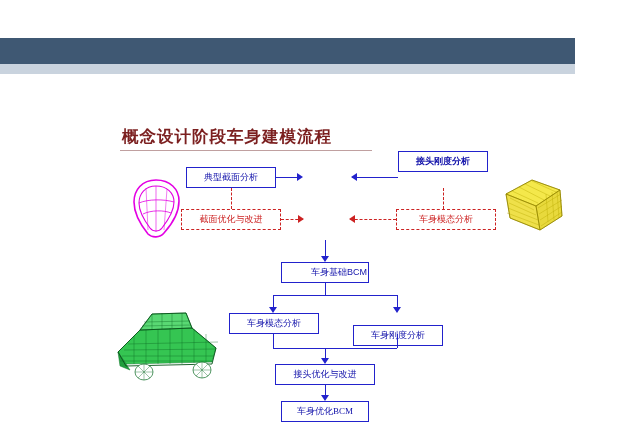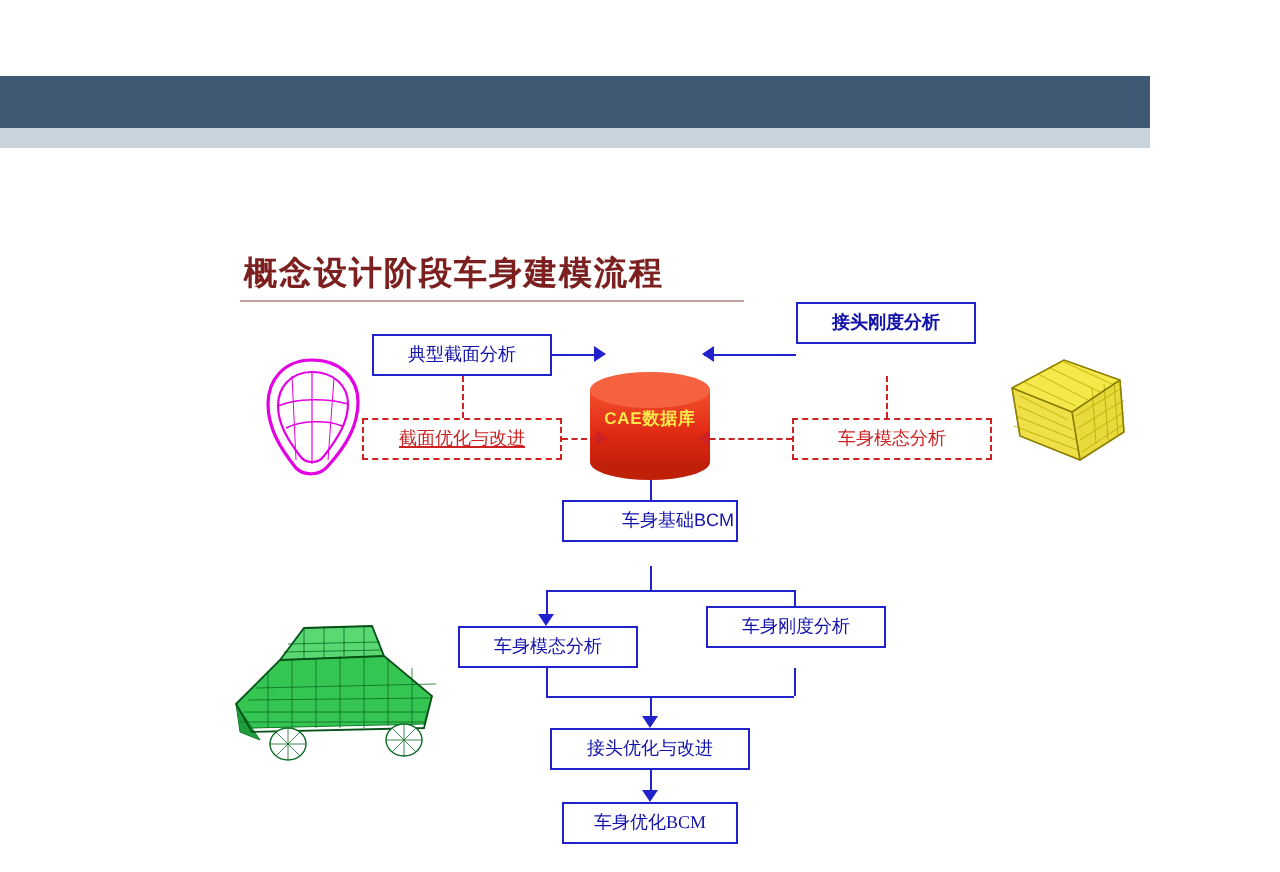--- a/index.html
+++ b/index.html
@@ -237,69 +237,63 @@
   </svg>
 
   <div class="box box-solid" style="left:186px; top:167px; width:90px; height:21px;">
     <span>典型截面分析</span>
   </div>
 
   <div class="box box-solid" style="left:398px; top:151px; width:90px; height:21px;font-weight:bold;">
     <span>接头刚度分析</span>
   </div>
 
-  <div class="box box-dashed" style="left:181px; top:209px; width:100px; height:21px;text-decoration:underline;">
+  <div class="box box-dashed" style="left:181px; top:209px; width:100px; height:21px;">
     <span>截面优化与改进</span>
   </div>
 
   <div class="box box-dashed" style="left:396px; top:209px; width:100px; height:21px;">
     <span>车身模态分析</span>
   </div>
 
-  <div class="db">
-    <div class="db-bot"></div>
-    <div class="db-body"></div>
-    <div class="db-top"></div>
-    <div class="db-label">CAE数据库</div>
-  </div>
 
   <div class="line line-h" style="left:276px; top:177px; width:24px;"></div>
   <div class="arrow-right" style="left:297px; top:173px;"></div>
 
   <div class="line line-h" style="left:352px; top:177px; width:46px;"></div>
   <div class="arrow-left" style="left:351px; top:173px;"></div>
 
   <div class="line-dash-v" style="left:231px; top:188px; height:21px;"></div>
   <div class="line-dash-v" style="left:443px; top:188px; height:21px;"></div>
 
   <div class="line-dash-h" style="left:281px; top:219px; width:22px;"></div>
   <div class="arrow-right-red" style="left:298px; top:215px;"></div>
 
   <div class="line-dash-h" style="left:350px; top:219px; width:46px;"></div>
   <div class="arrow-left-red" style="left:349px; top:215px;"></div>
 
   <div class="line line-v" style="left:325px; top:240px; height:20px;"></div>
   <div class="arrow-down" style="left:321px; top:256px;"></div>
 
-  <div class="box box-solid" style="left:281px; top:250px; width:88px; height:21px;padding-left:28px;">
+  <div class="box box-solid" style="left:281px; top:262px; width:88px; height:21px;padding-left:28px;">
     <span>车身基础BCM</span>
   </div>
 
   <div class="line line-v" style="left:325px; top:283px; height:12px;"></div>
   <div class="line line-h" style="left:273px; top:295px; width:124px;"></div>
   <div class="line line-v" style="left:273px; top:295px; height:16px;"></div>
   <div class="line line-v" style="left:397px; top:295px; height:16px;"></div>
   <div class="arrow-down" style="left:269px; top:307px;"></div>
   <div class="arrow-down" style="left:393px; top:307px;"></div>
 
   <div class="box box-solid" style="left:229px; top:313px; width:90px; height:21px;justify-content:center;">
     <span>车身模态分析</span>
   </div>
 
-  <div class="box box-solid" style="left:353px; top:303px; width:90px; height:21px;">
+  <div class="box box-solid" style="left:353px; top:325px; width:90px; height:21px;">
     <span>车身刚度分析</span>
   </div>
 
   <div class="line line-v" style="left:273px; top:334px; height:14px;"></div>
   <div class="line line-v" style="left:397px; top:334px; height:14px;"></div>
   <div class="line line-h" style="left:273px; top:348px; width:124px;"></div>
   <div class="line line-v" style="left:325px; top:348px; height:14px;"></div>
   <div class="arrow-down" style="left:321px; top:358px;"></div>
 
   <div class="box box-solid" style="left:275px; top:364px; width:100px; height:21px;">

